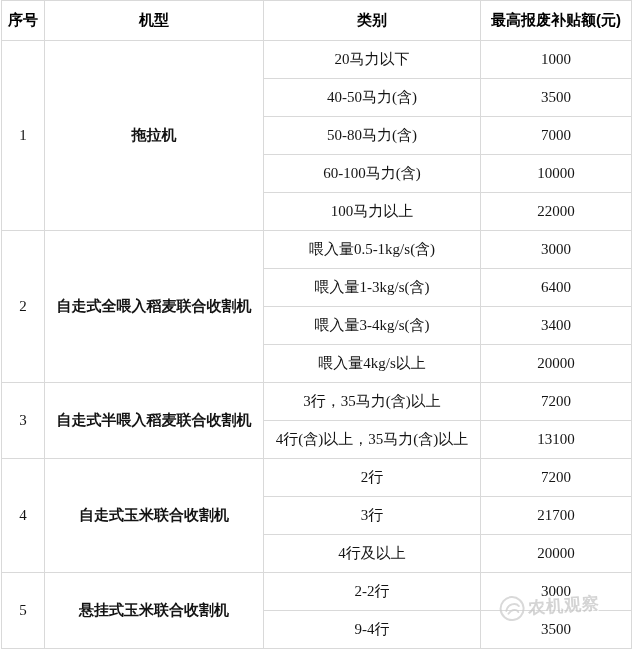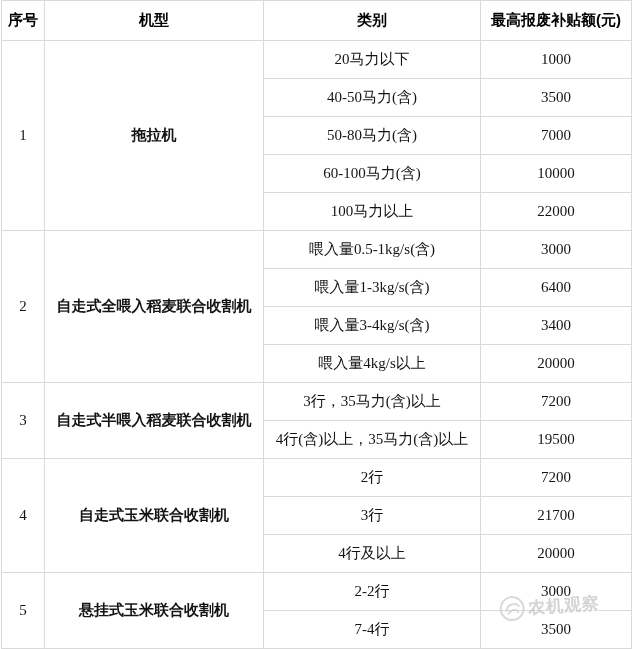--- a/index.html
+++ b/index.html
@@ -134,21 +134,21 @@
     </tr>
 
     <tr>
       <td class="no-cell" rowspan="2">3</td>
       <td class="type-cell" rowspan="2">自走式半喂入稻麦联合收割机</td>
       <td class="cat-cell">3行，35马力(含)以上</td>
       <td class="amt-cell">7200</td>
     </tr>
     <tr>
       <td class="cat-cell">4行(含)以上，35马力(含)以上</td>
-      <td class="amt-cell">19500</td>
+      <td class="amt-cell">13100</td>
     </tr>
 
     <tr>
       <td class="no-cell" rowspan="3">4</td>
       <td class="type-cell" rowspan="3">自走式玉米联合收割机</td>
       <td class="cat-cell">2行</td>
       <td class="amt-cell">7200</td>
     </tr>
     <tr>
       <td class="cat-cell">3行</td>
@@ -159,21 +159,21 @@
       <td class="amt-cell">20000</td>
     </tr>
 
     <tr>
       <td class="no-cell" rowspan="2">5</td>
       <td class="type-cell" rowspan="2">悬挂式玉米联合收割机</td>
       <td class="cat-cell">2-2行</td>
       <td class="amt-cell">3000</td>
     </tr>
     <tr>
-      <td class="cat-cell">7-4行</td>
+      <td class="cat-cell">9-4行</td>
       <td class="amt-cell">3500</td>
     </tr>
   </tbody>
 </table>
 
 <div class="watermark">
   <svg class="wm-icon" viewBox="0 0 28 28" xmlns="http://www.w3.org/2000/svg">
     <circle cx="14" cy="14" r="11.5" fill="none" stroke="#cdcdcd" stroke-width="2"></circle>
     <path d="M8 16 C 10 9, 18 8, 21 12 M10 19 C 14 14, 19 15, 20 18" fill="none" stroke="#cdcdcd" stroke-width="1.8" stroke-linecap="round"></path>
   </svg>

